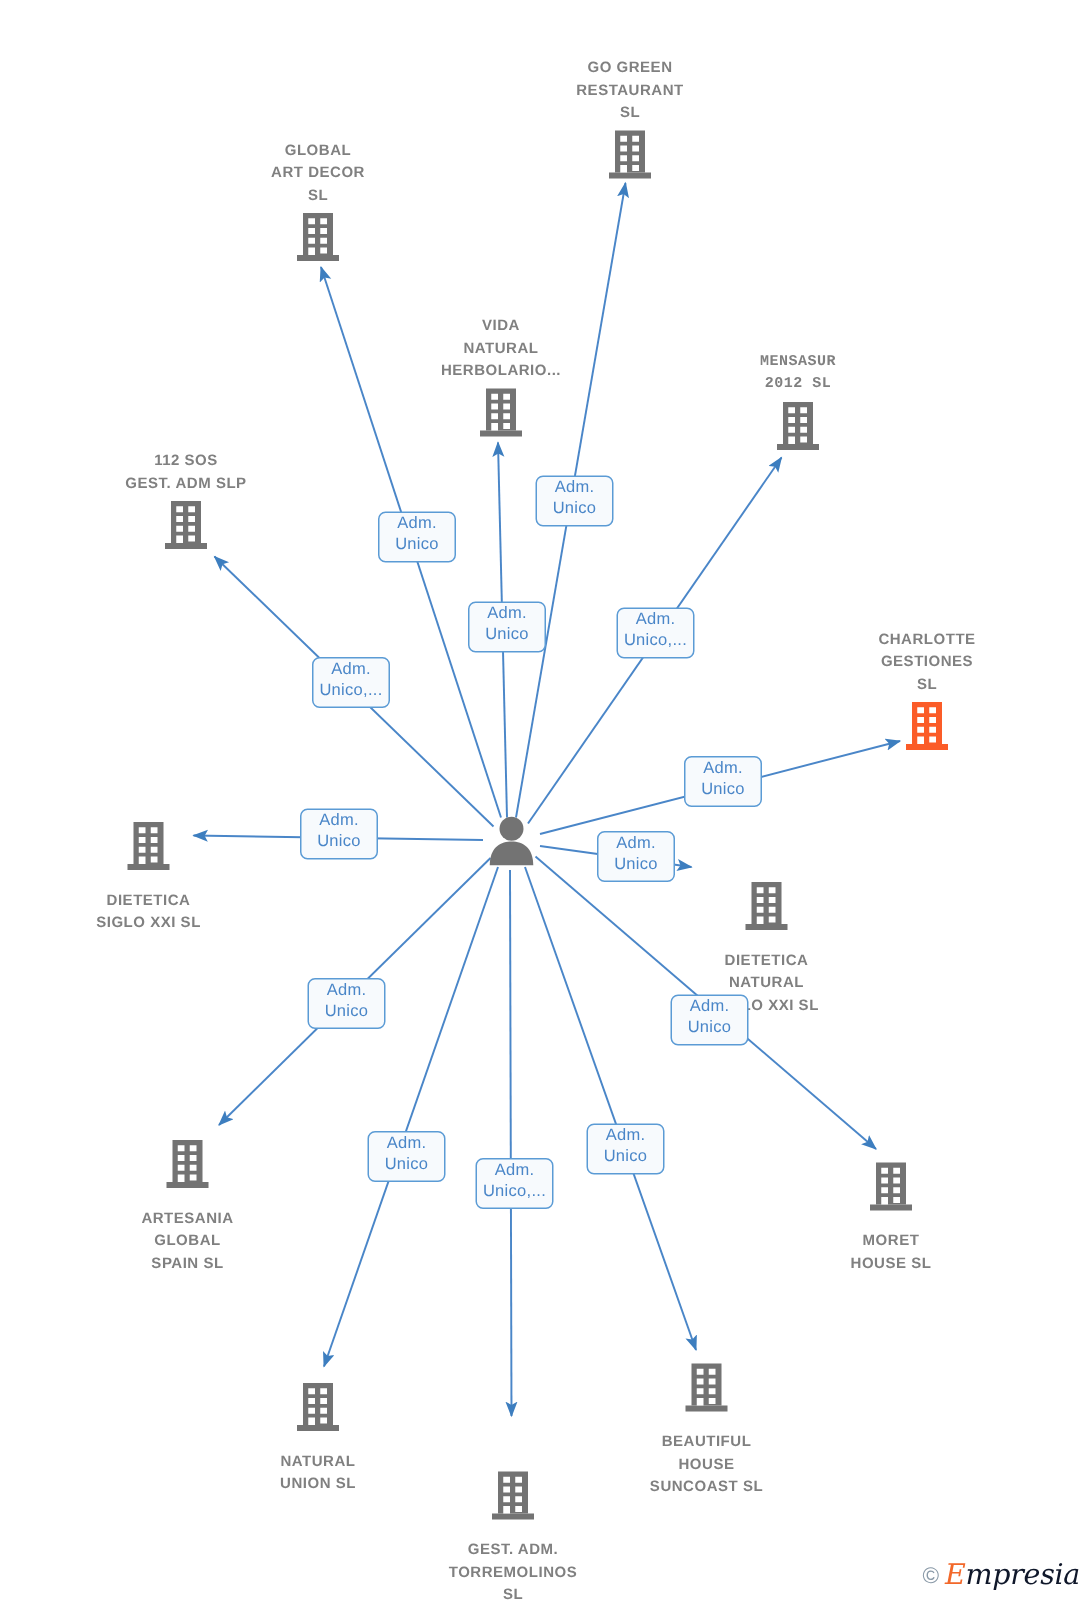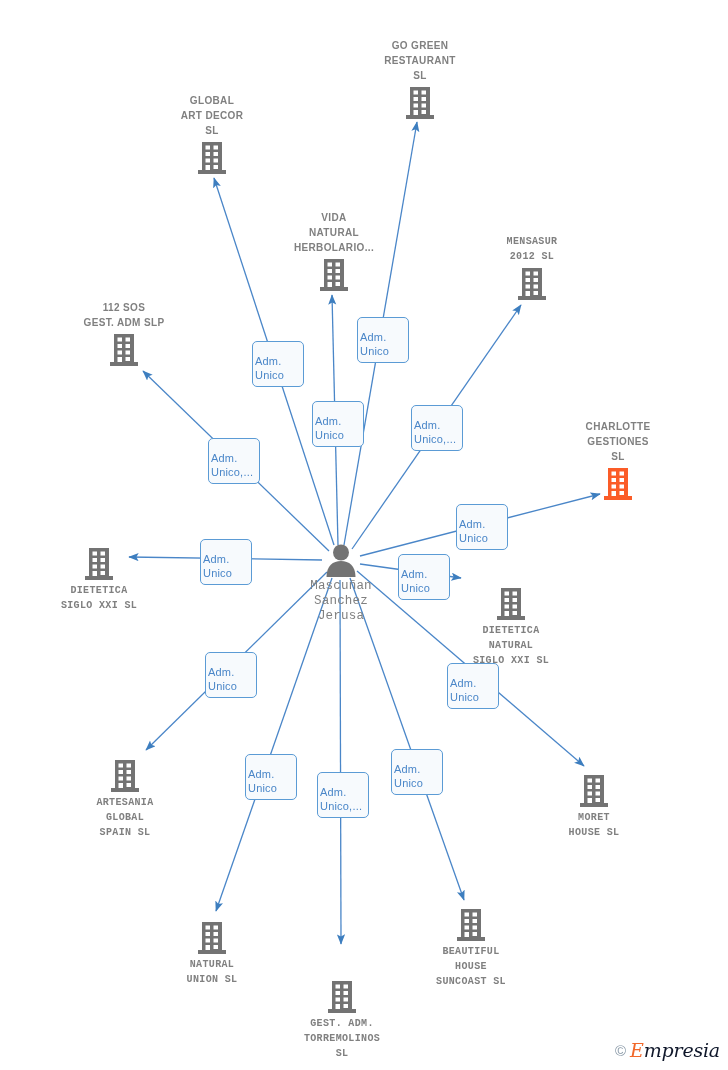--- a/index.html
+++ b/index.html
@@ -49,22 +49,21 @@
     line-height: 15px;
     letter-spacing: 0.35px;
     color: #808080;
     font-weight: bold;
     white-space: pre-line;
   }
   .node.label-above .caption {
     margin-bottom: 3px;
   }
   .node.label-below .caption {
-    margin-top: 2px;
-    font-family: Liberation Mono, monospace;
+    margin-top: 12px;
   }
   .node.highlight .caption {
     color: #808080;
   }
   
   .node.person .caption {
     font-weight: normal;
     font-size: 12.5px;
     line-height: 15px;
     letter-spacing: 0.2px;
@@ -73,22 +72,22 @@
   
   .edge-label {
     position: absolute;
     box-sizing: border-box;
     border: 1px solid #5b9bd5;
     border-radius: 5px;
     background: #f7fafd;
     color: #4a86c8;
     font-size: 11px;
     line-height: 14px;
-    text-align: left;
-    padding: 12px 2px 4px 2px;
+    text-align: center;
+    padding: 0 2px 4px 2px;
     width: 52px;
     margin-left: -26px;
     margin-top: -17px;
     letter-spacing: 0.2px;
   }
   .edge-label span {
     display: block;
     white-space: nowrap;
   }
   
@@ -361,23 +360,20 @@
           </svg></span>
         <span class="caption">GEST.  ADM.
 TORREMOLINOS
 SL</span>
       </div>
       <div class="node label-below person" style="left: 341px; top: 543px;">
         <span class="glyph"><svg width="32" height="34" viewBox="0 0 32 34" aria-hidden="true">
             <circle cx="16" cy="9.5" r="8" fill="#737373"></circle>
             <path d="M1.5,34 C1.5,22.5 8,18 16,18 C24,18 30.5,22.5 30.5,34 Z" fill="#737373"></path>
           </svg></span>
-        <span class="caption">Mascuñan
-Sanchez
-Jerusa</span>
       </div>
     </div>
   <div id="labels-layer">
       <div class="edge-label" style="left: 278px; top: 358px;">
         <span>Adm.</span>
         <span>Unico</span>
       </div>
       <div class="edge-label" style="left: 383px; top: 334px;">
         <span>Adm.</span>
         <span>Unico</span>

